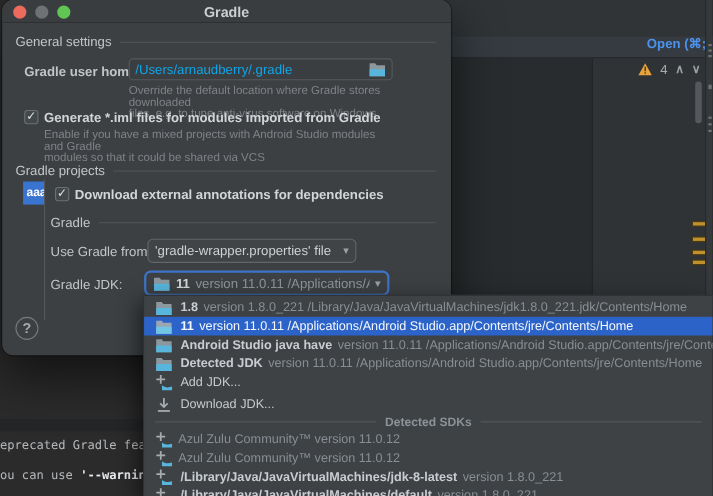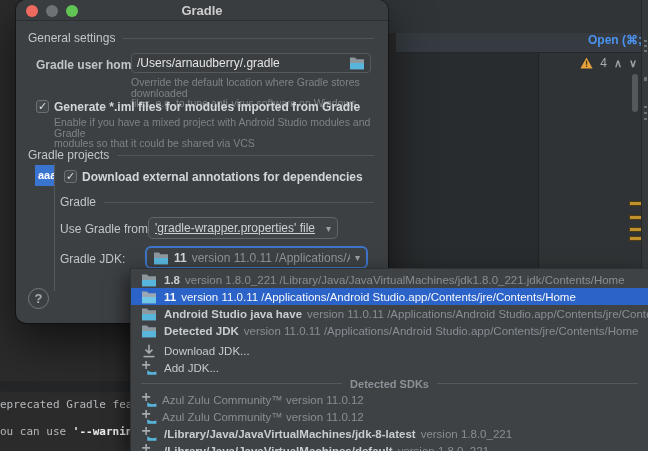--- a/index.html
+++ b/index.html
@@ -27,21 +27,21 @@
   .stripe-mark { position:absolute; left:2px; width:3px; height:2px; background:#6d7276; }
   .ymark { left:630px; width:12px; height:3px; background:#c0912f; box-shadow:0 0 0 1px #4d3c12; }
 
   
   .console-band { left:0; top:381px; width:374px; height:11px; background:#242628; }
   .console-line { left:0; width:374px; font-family:"DejaVu Sans Mono", monospace;
     font-size:11px; color:#b5b8bb; white-space:nowrap; overflow:hidden; }
   .console-line .code { color:#e9ebee; font-weight:bold; }
 
   
-  .dialog { left:16px; top:0; width:372px; height:323px; background:#3d4043;
+  .dialog { left:2px; top:0; width:408px; height:323px; background:#3d4043;
     border-radius:10px; box-shadow:0 18px 45px rgba(0,0,0,.6), 0 0 0 1px rgba(0,0,0,.35); z-index:4; }
   .titlebar { position:absolute; left:0; top:0; right:0; height:21px; background:#3a3d40;
     border-bottom:1px solid #2d2f31; border-radius:10px 10px 0 0;
     display:flex; align-items:center; justify-content:center; }
   .title { font-size:13px; font-weight:bold; color:#cccecf; }
   .lights { position:absolute; left:10px; top:5px; display:flex; gap:8px; }
   .light { width:12px; height:12px; border-radius:50%; cursor:pointer; }
   .light.close { background:#ec6a5e; }
   .light.min { background:#6e7275; }
   .light.zoom { background:#61c554; }
@@ -54,32 +54,32 @@
   .cblbl { position:absolute; font-size:12px; color:#d3d6d9; font-weight:700; white-space:nowrap; cursor:pointer; }
   .hint { position:absolute; font-size:10.5px; line-height:10.5px; color:#7e8286; white-space:pre-line; }
 
   .checkbox { position:absolute; width:13px; height:13px; background:#43494b;
     border:1px solid #6b7073; border-radius:3px; color:#dfe2e4; font-size:11px;
     line-height:11px; text-align:center; cursor:pointer; }
 
   .field { position:absolute; left:115px; top:53px; width:240px; height:20px;
     background:#3b3e41; border:1px solid #55595c; border-radius:4px;
     display:flex; align-items:center; padding:0 5px; }
-  .field-text { flex:1; font-size:12px; color:#e5e5e5; white-space:nowrap; overflow:hidden; }
+  .field-text { flex:1; font-size:12px; color:#0ea5e9; white-space:nowrap; overflow:hidden; }
 
   .chip { position:absolute; left:19px; top:165px; width:19px; height:21px; background:#3a74d1;
     color:#fff; font-size:11px; font-weight:bold; line-height:21px; padding-left:3px;
     overflow:hidden; white-space:nowrap; cursor:pointer; }
   .vline { position:absolute; left:38px; top:163px; width:1px; height:128px; background:#54585b; }
 
   .combo { position:absolute; display:flex; align-items:center; gap:5px; padding:0 6px;
     background:#404447; border:1px solid #61666a; border-radius:5px; cursor:pointer; }
   .combo1 { left:132px; top:217px; width:190px; height:22px; }
   .combo2 { left:129px; top:246px; width:223px; height:23px; border:2px solid #3e74c9; background:#3d4144; border-radius:6px; }
-  .combo-text { font-size:12px; color:#ced1d4; white-space:nowrap;text-decoration:underline; }
+  .combo-text { font-size:12px; color:#ced1d4; white-space:nowrap; }
   .combo-name { font-size:12px; font-weight:bold; color:#d4d8db; }
   .combo-desc { font-size:12px; color:#8e959b; white-space:nowrap; overflow:hidden; flex:1; }
   .combo-arrow { margin-left:auto; color:#9ba0a4; font-size:10px; }
   .combo2 .combo-arrow { margin-left:0; }
 
   .help-btn { position:absolute; left:12px; top:288px; width:21px; height:21px; border-radius:50%;
     border:1px solid #75797c; color:#a6abaf; font-size:13px; font-weight:bold;
     display:flex; align-items:center; justify-content:center; cursor:pointer; }
 
   
@@ -172,21 +172,21 @@
       <svg class="icon16" width="15" height="13" viewBox="0 0 16 14">
         <path d="M1 1.5 h5 l1.5 1.8 H15 v10 H1 Z" fill="#8d979e"></path>
         <path d="M1 7 h14 v6.3 H1 Z" fill="#58b6dd"></path>
       </svg>
     </div>
     <div class="hint" style="left:115px; top:77px; width:250px">Override the default location where Gradle stores downloaded
 files, e.g. to tune anti-virus software on Windows</div>
 
     <span class="checkbox" style="left:20px; top:100px">✓</span>
     <span class="cblbl" style="left:38px; top:100px">Generate *.iml files for modules imported from Gradle</span>
-    <div class="hint" style="left:38px; top:117px; width:320px">Enable if you have a mixed project with Android Studio modules and Gradle
+    <div class="hint" style="left:38px; top:117px; width:320px">Enable if you have a mixed projects with Android Studio modules and Gradle
 modules so that it could be shared via VCS</div>
 
     <div class="sect" style="left:12px; top:148px; right:14px">
       <span class="sect-label">Gradle projects</span>
       <span class="sect-line"></span>
     </div>
 
     <span class="chip">aaa</span>
     <span class="vline"></span>
 
@@ -249,36 +249,36 @@
 
     <div class="prow">
       <svg class="icon16" width="15" height="13" viewBox="0 0 16 14">
           <path d="M1 1.5 h5 l1.5 1.8 H15 v10 H1 Z" fill="#8d979e"></path>
           <path d="M1 7 h14 v6.3 H1 Z" fill="#58b6dd"></path>
         </svg>
       <span class="nm">Detected JDK</span>
         <span class="ds">version 11.0.11 /Applications/Android Studio.app/Contents/jre/Contents/Home</span>
     </div>
 
+    <div class="prow action" style="margin-top:0">
+      <svg class="icon16" width="14" height="14" viewBox="0 0 14 14">
+        <path d="M4.5 0.8 v7 M1 4.3 h7" stroke="#a6abaf" stroke-width="1.4" fill="none"></path>
+        <path d="M5.5 9 c2.5 2 5 2 8 1 v3 H5.5 Z" fill="#58b6dd"></path>
+      </svg>
+      <span class="nm">Add JDK...</span>
+    </div>
+
     <div class="prow action">
       <svg class="icon16" width="14" height="14" viewBox="0 0 14 14">
         <path d="M7 1.5 v7 M4 5.8 l3 3 3-3" stroke="#a6abaf" stroke-width="1.4" fill="none"></path>
         <rect x="2.2" y="11.2" width="9.6" height="1.4" fill="#a6abaf"></rect>
       </svg>
       <span class="nm">Download JDK...</span>
     </div>
 
-    <div class="prow action" style="margin-top:0">
-      <svg class="icon16" width="14" height="14" viewBox="0 0 14 14">
-        <path d="M4.5 0.8 v7 M1 4.3 h7" stroke="#a6abaf" stroke-width="1.4" fill="none"></path>
-        <path d="M5.5 9 c2.5 2 5 2 8 1 v3 H5.5 Z" fill="#58b6dd"></path>
-      </svg>
-      <span class="nm">Add JDK...</span>
-    </div>
-
     <div class="psep">
       <span class="ln"></span>
       <span class="tx">Detected SDKs</span>
       <span class="ln"></span>
     </div>
 
     <div class="prow">
       <svg class="icon16" width="14" height="14" viewBox="0 0 14 14">
           <path d="M4.5 0.8 v7 M1 4.3 h7" stroke="#a6abaf" stroke-width="1.4" fill="none"></path>
           <path d="M5.5 9 c2.5 2 5 2 8 1 v3 H5.5 Z" fill="#58b6dd"></path>

